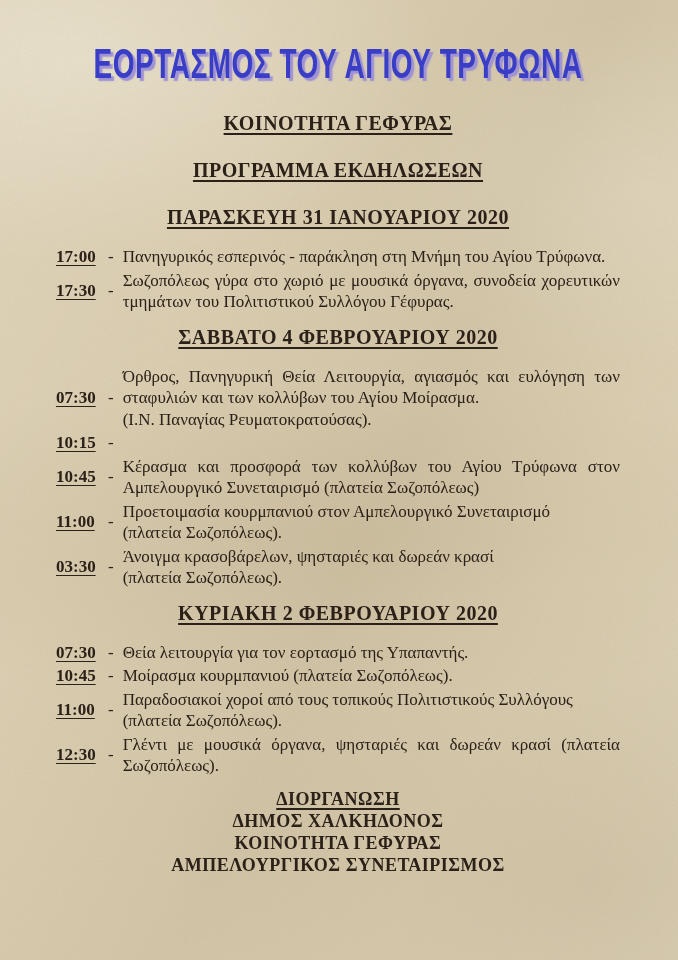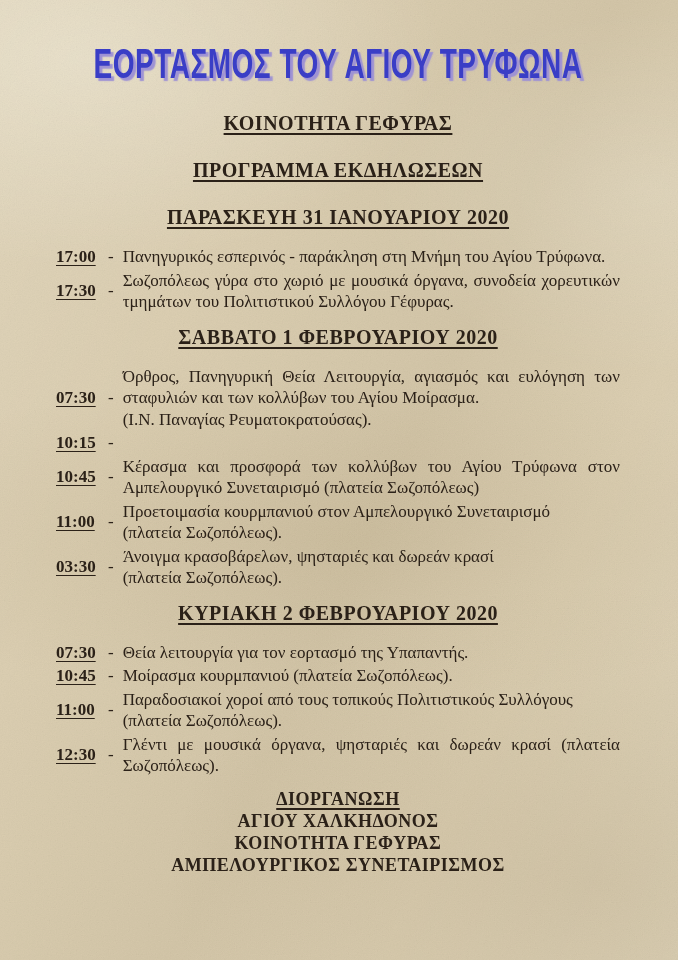--- a/index.html
+++ b/index.html
@@ -142,21 +142,21 @@
       <div class="desc">Πανηγυρικός εσπερινός - παράκληση στη Μνήμη του Αγίου Τρύφωνα.</div>
     </div>
     <div class="event">
       <span class="time">17:30</span>
       <span class="sep">-</span>
       <div class="desc">Σωζοπόλεως γύρα στο χωριό με μουσικά όργανα, συνοδεία χορευτικών τμημάτων του Πολιτιστικού Συλλόγου Γέφυρας.</div>
     </div>
   </section>
 
   <section class="day-section">
-    <div class="day-heading">ΣΑΒΒΑΤΟ 1 ΦΕΒΡΟΥΑΡΙΟΥ 2020</div>
+    <div class="day-heading">ΣΑΒΒΑΤΟ 4 ΦΕΒΡΟΥΑΡΙΟΥ 2020</div>
     <div class="event">
       <span class="time">07:30</span>
       <span class="sep">-</span>
       <div class="desc">Όρθρος, Πανηγυρική Θεία Λειτουργία, αγιασμός και ευλόγηση των σταφυλιών και των κολλύβων του Αγίου Μοίρασμα.
 (Ι.Ν. Παναγίας Ρευματοκρατούσας).</div>
     </div>
     <div class="event">
       <span class="time">10:15</span>
       <span class="sep">-</span>
     </div>
@@ -199,18 +199,18 @@
     </div>
     <div class="event">
       <span class="time">12:30</span>
       <span class="sep">-</span>
       <div class="desc">Γλέντι με μουσικά όργανα, ψησταριές και δωρεάν κρασί (πλατεία Σωζοπόλεως).</div>
     </div>
   </section>
 
   <footer class="organizer">
     <div class="org-heading">ΔΙΟΡΓΑΝΩΣΗ</div>
-    <div class="org-line">ΑΓΙΟΥ ΧΑΛΚΗΔΟΝΟΣ</div>
+    <div class="org-line">ΔΗΜΟΣ ΧΑΛΚΗΔΟΝΟΣ</div>
     <div class="org-line">ΚΟΙΝΟΤΗΤΑ ΓΕΦΥΡΑΣ</div>
     <div class="org-line">ΑΜΠΕΛΟΥΡΓΙΚΟΣ ΣΥΝΕΤΑΙΡΙΣΜΟΣ</div>
   </footer>
 
 </div>
 
 </body></html>

